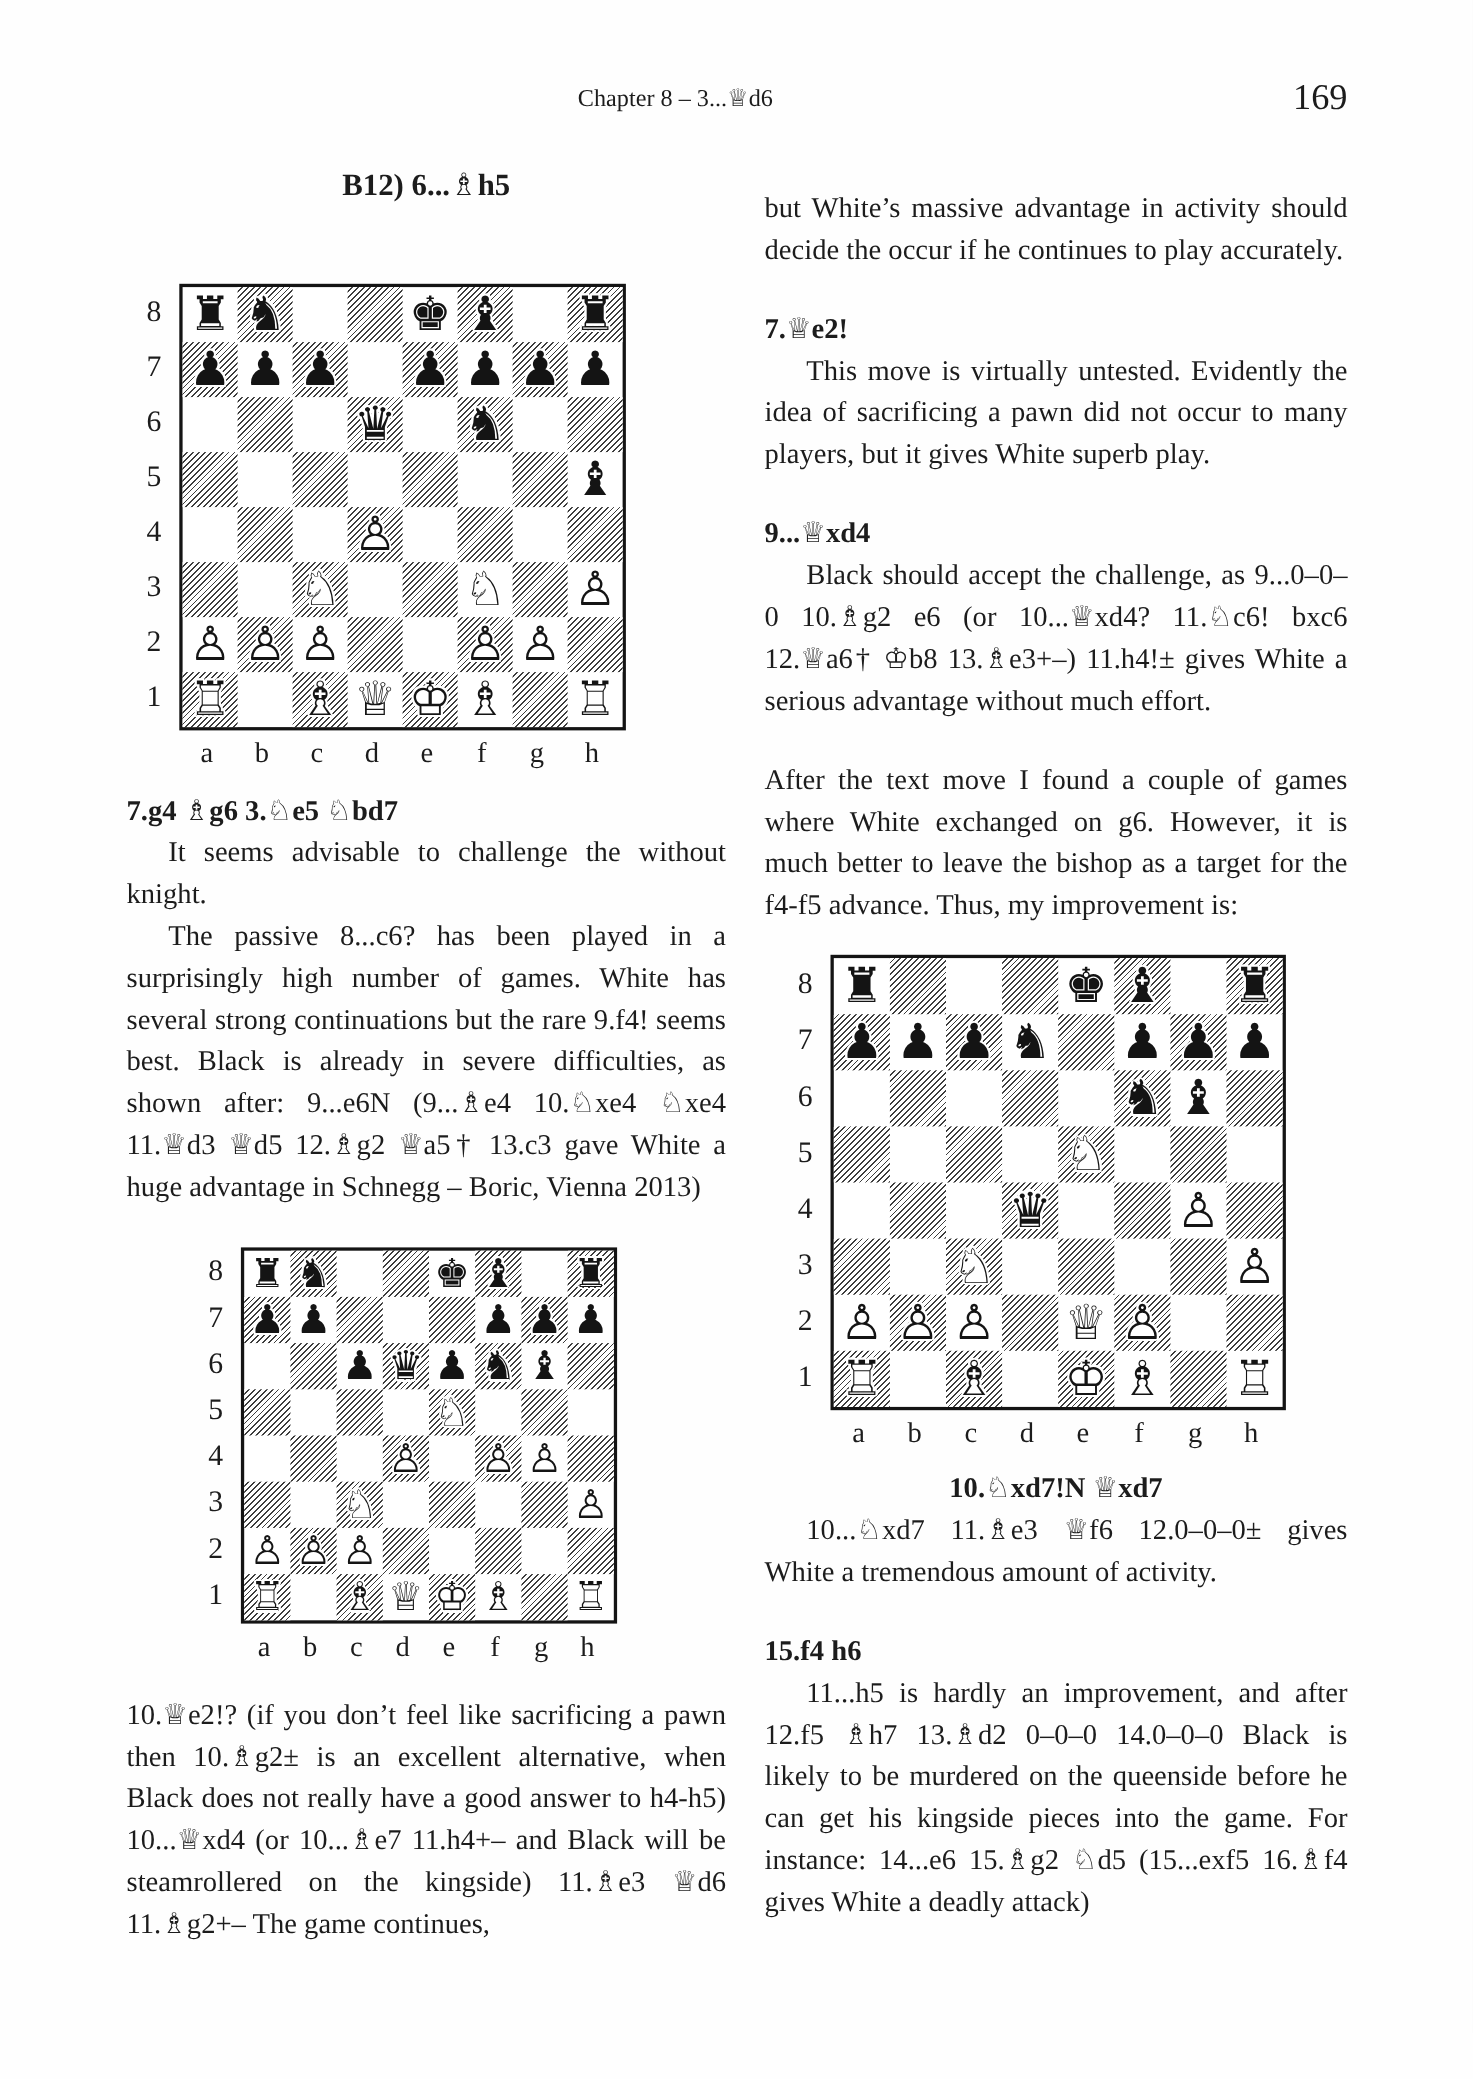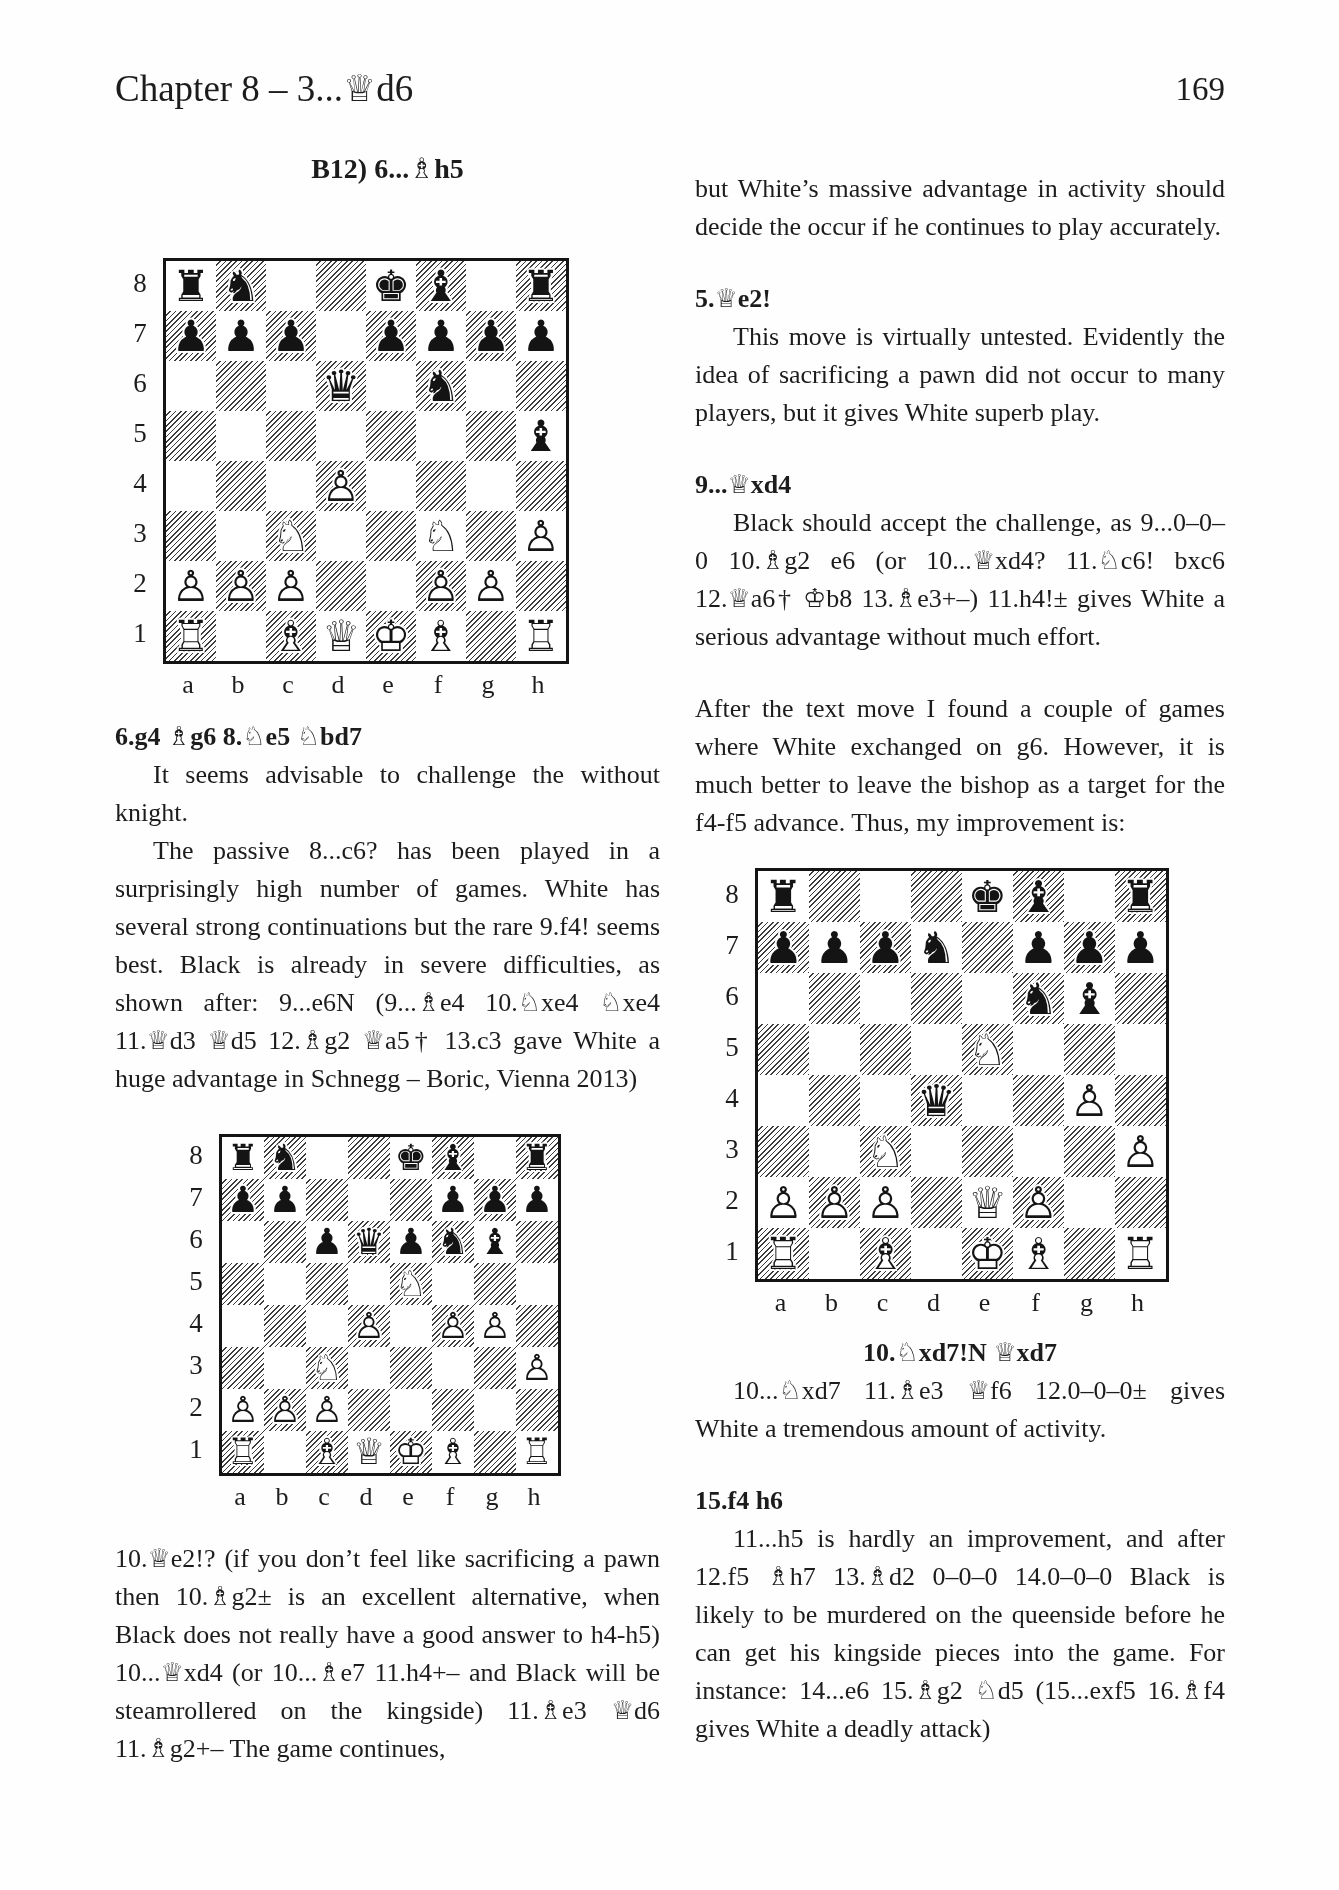--- a/index.html
+++ b/index.html
@@ -9,21 +9,21 @@
     width:1339px; height:1890px;
     margin:0 auto;
     background:#fefefe;
     color:#1c1c1c;
     font-family:"Liberation Serif","DejaVu Sans",serif;
     font-size:26px; line-height:38px;
     padding:70px 114px 40px 115px;
     overflow:hidden;
   }
   .header { position:relative; height:40px; }
-  .chapter-title { padding-right:112px; font-size:37px; }
+  .chapter-title { text-align:center; padding-right:112px; font-size:22px; }
   .page-number { position:absolute; right:0; top:0; font-size:33px; }
 
   .columns { display:flex; margin-top:40px; }
   .col.left  { width:545px; }
   .gutter { width:35px; }
   .col.right { width:530px; }
 
   p { text-align:justify; }
   p.indent { text-indent:38px; }
   .gap-top { margin-top:34px; }
@@ -231,21 +231,21 @@
             <div class="file">a</div>
             <div class="file">b</div>
             <div class="file">c</div>
             <div class="file">d</div>
             <div class="file">e</div>
             <div class="file">f</div>
             <div class="file">g</div>
             <div class="file">h</div>
           </div>
         </div>
-      <div class="move-heading" style="margin-top:14px;">6.g4 ♗g6 8.♘e5 ♘bd7</div>
+      <div class="move-heading" style="margin-top:14px;">7.g4 ♗g6 3.♘e5 ♘bd7</div>
       <p class="indent">It seems advisable to challenge the without knight.</p>
       <p class="indent">The passive 8...c6? has been played in a surprisingly high number of games. White has several strong continuations but the rare 9.f4! seems best. Black is already in severe difficulties, as shown after: 9...e6N (9...♗e4 10.♘xe4 ♘xe4 11.♕d3 ♕d5 12.♗g2 ♕a5† 13.c3 gave White a huge advantage in Schnegg – Boric, Vienna 2013)</p>
       <div class="diagram dg2">
           <div class="ranks">
             <div class="rank">8</div>
             <div class="rank">7</div>
             <div class="rank">6</div>
             <div class="rank">5</div>
             <div class="rank">4</div>
             <div class="rank">3</div>
@@ -389,21 +389,21 @@
             <div class="file">h</div>
           </div>
         </div>
       <p style="margin-top:24px;">10.♕e2!? (if you don’t feel like sacrificing a pawn then 10.♗g2± is an excellent alternative, when Black does not really have a good answer to h4-h5) 10...♕xd4 (or 10...♗e7 11.h4+– and Black will be steamrollered on the kingside) 11.♗e3 ♕d6 11.♗g2+– The game continues,</p>
     </div>
 
     <div class="gutter"></div>
 
     <div class="col right">
       <p style="margin-top:20px;">but White’s massive advantage in activity should decide the occur if he continues to play accurately.</p>
-      <div class="move-heading gap-top">5.♕e2!</div>
+      <div class="move-heading gap-top">7.♕e2!</div>
       <p class="indent">This move is virtually untested. Evidently the idea of sacrificing a pawn did not occur to many players, but it gives White superb play.</p>
       <div class="move-heading gap-top">9...♕xd4</div>
       <p class="indent">Black should accept the challenge, as 9...0–0–0 10.♗g2 e6 (or 10...♕xd4? 11.♘c6! bxc6 12.♕a6† ♔b8 13.♗e3+–) 11.h4!± gives White a serious advantage without much effort.</p>
       <p class="gap-top">After the text move I found a couple of games where White exchanged on g6. However, it is much better to leave the bishop as a target for the f4-f5 advance. Thus, my improvement is:</p>
       <div class="diagram dg3">
           <div class="ranks">
             <div class="rank">8</div>
             <div class="rank">7</div>
             <div class="rank">6</div>
             <div class="rank">5</div>

